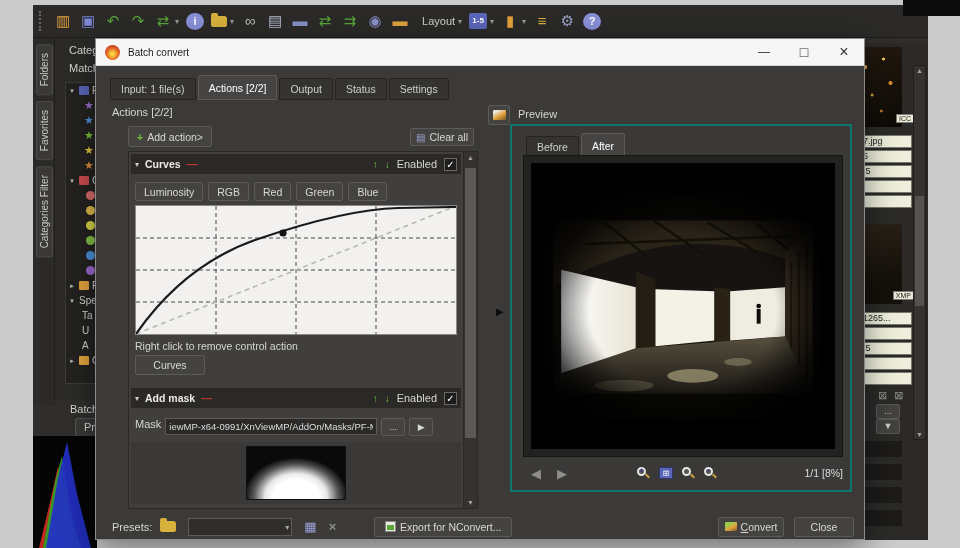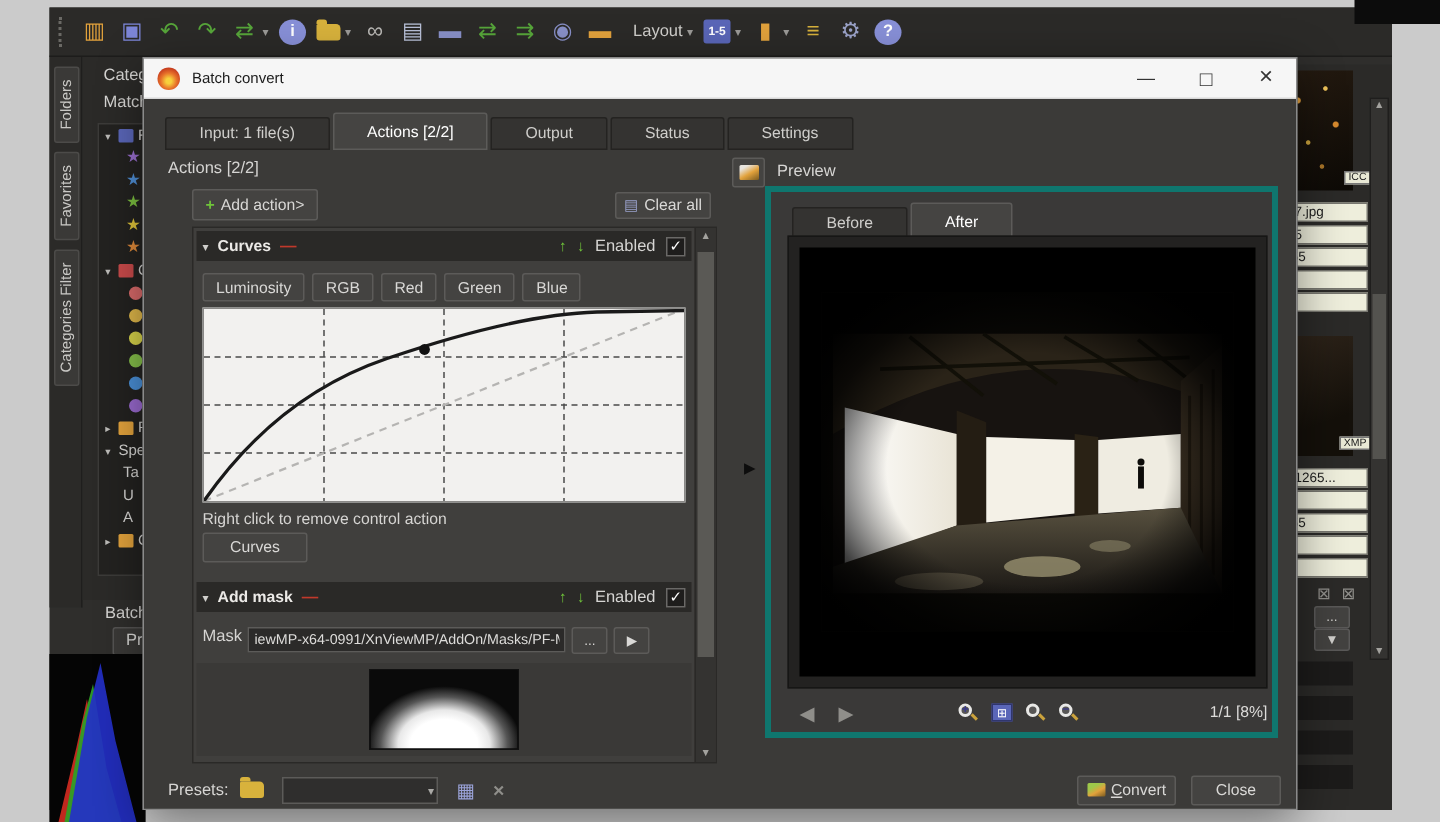--- a/index.html
+++ b/index.html
@@ -53,21 +53,21 @@
   
   .dialog { position:absolute; left:95px; top:38px; width:770px; height:502px; background:#3b3a38; border:1px solid #8a8a8a; box-shadow:0 8px 30px rgba(0,0,0,.45); z-index:10; }
   .titlebar { position:absolute; left:0; top:0; width:100%; height:27px; background:#f6f6f6; border-bottom:1px solid #d8d8d8; display:flex; align-items:center; }
   .flame-icon { width:15px; height:15px; margin-left:9px; border-radius:50%; background:radial-gradient(circle at 50% 60%, #f7d03c 15%, #e8732a 45%, #c53a1e 75%); }
   .dlg-title { color:#1a1a1a; margin-left:8px; font-size:10px; }
   .win-btns { margin-left:auto; display:flex; height:100%; }
   .win-btn { width:40px; height:100%; display:flex; align-items:center; justify-content:center; color:#333; font-size:12px; }
   .dlg-body { position:absolute; left:0; top:27px; width:768px; height:473px; background:#3b3a38; }
 
   .tabbar { position:absolute; left:14px; top:9px; display:flex; align-items:flex-end; }
-  .dtab { background:#343331; border:1px solid #242321; color:#cfcecb; padding:4px 22px 4px; margin-right:2px; font-size:10.5px; border-radius:2px 2px 0 0; }
+  .dtab { background:#343331; border:1px solid #242321; color:#cfcecb; padding:4px 10px 4px; margin-right:2px; font-size:10.5px; border-radius:2px 2px 0 0; }
   .dtab.active { background:#454442; border-color:#5c5b59; color:#fff; padding-top:6px; padding-bottom:5px; }
 
   .actions-label { position:absolute; left:16px; top:40px; color:#d6d5d3; }
   .btn { background:#444341; border:1px solid #5c5b59; color:#d9d8d6; border-radius:2px; font-size:10.5px; display:inline-flex; align-items:center; justify-content:center; gap:4px; }
   .add-action-btn { position:absolute; left:32px; top:60px; width:84px; height:21px; }
   .clear-all-btn { position:absolute; left:314px; top:62px; width:64px; height:18px; }
   .plus-g { color:#6fc43a; font-weight:bold; }
   .sheet-ic { color:#9aa2cc; font-size:10px; }
 
   .action-list { position:absolute; left:32px; top:85px; width:350px; height:358px; background:#403f3d; border:1px solid #2a2927; }
@@ -94,21 +94,21 @@
   .mask-input { width:212px; height:17px; background:#2b2a29; border:1px solid #5c5b59; color:#dddcda; font-size:9.5px; padding:0 3px; font-family:"Liberation Sans",sans-serif; }
   .mini-btn { width:24px; height:18px; font-size:9px; }
   .mask-preview { position:absolute; left:2px; top:290px; width:330px; height:62px; background:#3a3937; display:flex; align-items:center; justify-content:center; }
   .mask-thumb { width:100px; height:54px; background:#000; border:1px solid #111; background-image:radial-gradient(ellipse 60% 85% at 50% 95%, #ffffff 38%, #e8e8e8 52%, #555 72%, #0a0a0a 88%); }
 
   .pane-expander { position:absolute; left:400px; top:240px; color:#0d0d0d; font-size:10px; }
 
   .preview-iconbtn { position:absolute; left:392px; top:39px; width:22px; height:20px; }
   .pv-ic { width:13px; height:10px; border-radius:1px; background:linear-gradient(150deg,#e8e4de 20%,#e2a23c 55%,#7a5a20 100%); }
   .preview-label { position:absolute; left:422px; top:42px; color:#d6d5d3; }
-  .preview-group { position:absolute; left:414px; top:58px; width:342px; height:368px; border:4px solid #0f766e; background:#3a3938; }
+  .preview-group { position:absolute; left:414px; top:58px; width:342px; height:368px; border:2px solid #0f766e; background:#3a3938; }
   .pv-tabs { position:absolute; left:14px; top:7px; display:flex; align-items:flex-end; }
   .preview-frame { position:absolute; left:11px; top:29px; width:320px; height:302px; background:#232221; border:1px solid #161615; }
   .preview-black { position:absolute; left:7px; top:7px; right:7px; bottom:7px; background:#000; display:flex; align-items:center; justify-content:center; }
   .nav-row { position:absolute; left:11px; top:336px; width:320px; height:22px; display:flex; align-items:center; }
   .nav-arrow { color:#8f8e8a; font-size:13px; width:26px; text-align:center; }
   .zoom-group { display:flex; gap:9px; margin-left:62px; align-items:center; }
   .mag { position:relative; width:13px; height:13px; }
   .mag .lens { position:absolute; left:0; top:0; width:9px; height:9px; border:2px solid #e8e8e6; border-radius:50%; background:rgba(255,255,255,.15); }
   .mag .tail { position:absolute; left:8px; top:8px; width:5px; height:2px; background:#caa23c; transform:rotate(45deg); }
   .mag .sign { position:absolute; left:1.5px; top:-1px; width:6px; text-align:center; font-size:8px; font-weight:bold; color:#3a3a8a; }
@@ -497,20 +497,24 @@
 
       <div class="footer">
         <span class="presets-label">Presets:</span>
         <span class="f-folder folder-glyph" style="background:#d8b23c;"></span>
         <span class="preset-combo">
           <input value="" style="">
           <span class="combo-caret">▾</span>
         </span>
         <span class="save-ic">▦</span>
         <span class="del-ic">×</span>
+        <button class="btn export-btn">
+          <span class="exp-ic"></span>
+          <span>Export for NConvert...</span>
+        </button>
         <button class="btn convert-btn">
           <span class="conv-ic"></span>
           <span class="mnemonic">Convert</span>
         </button>
         <button class="btn close-btn">Close</button>
       </div>
 
     </div>
   </div>
 </div>

